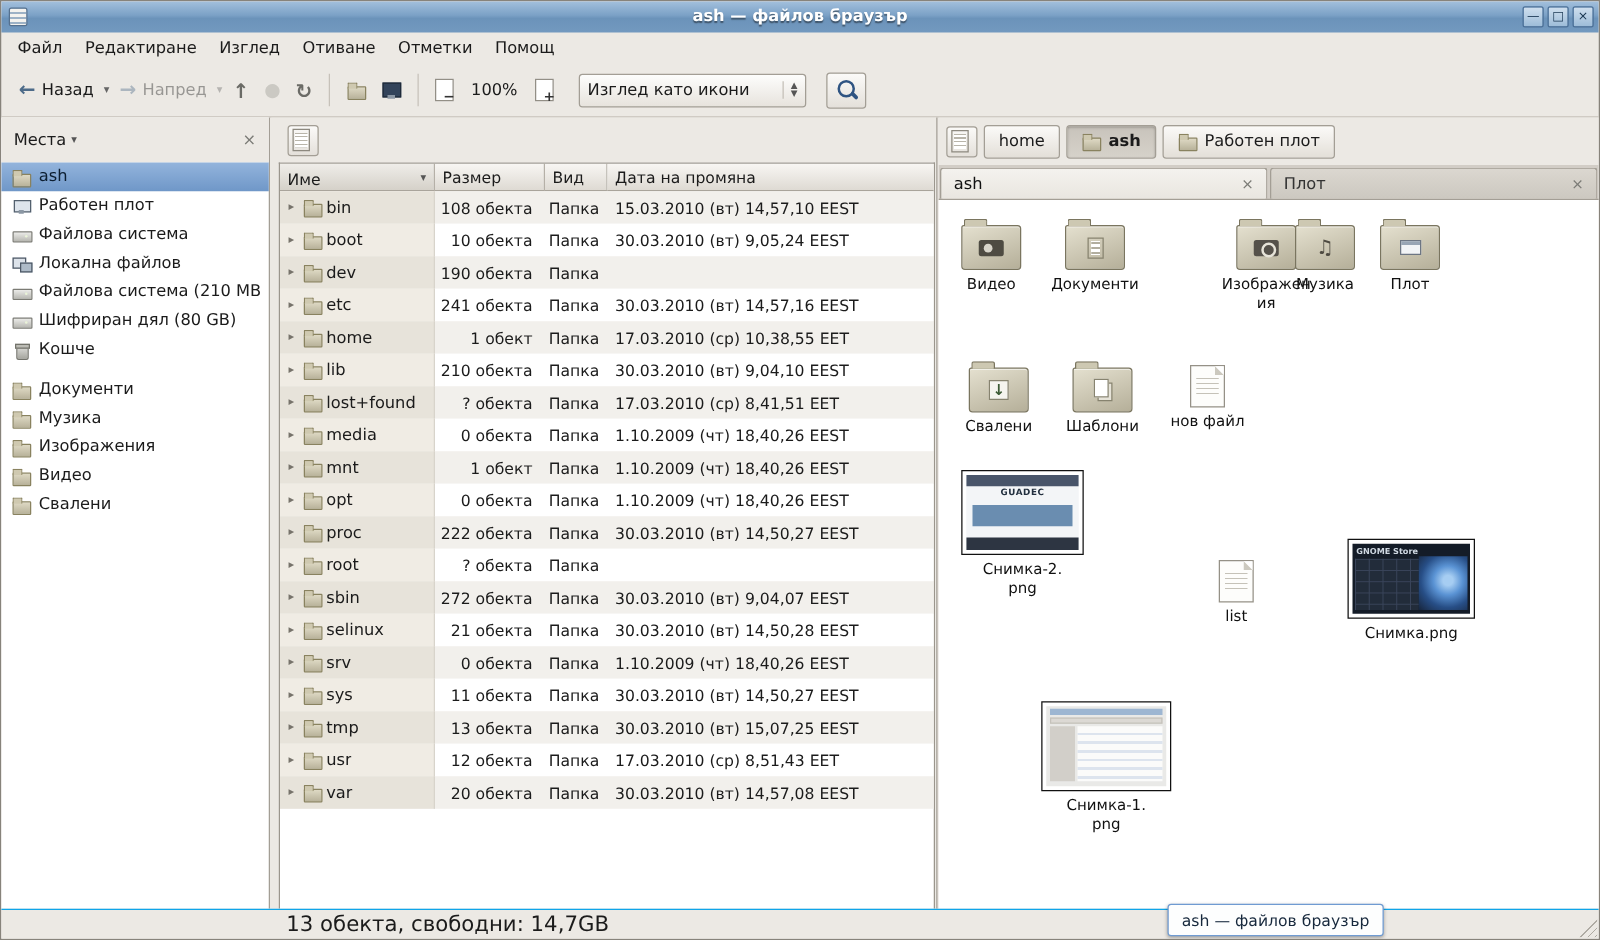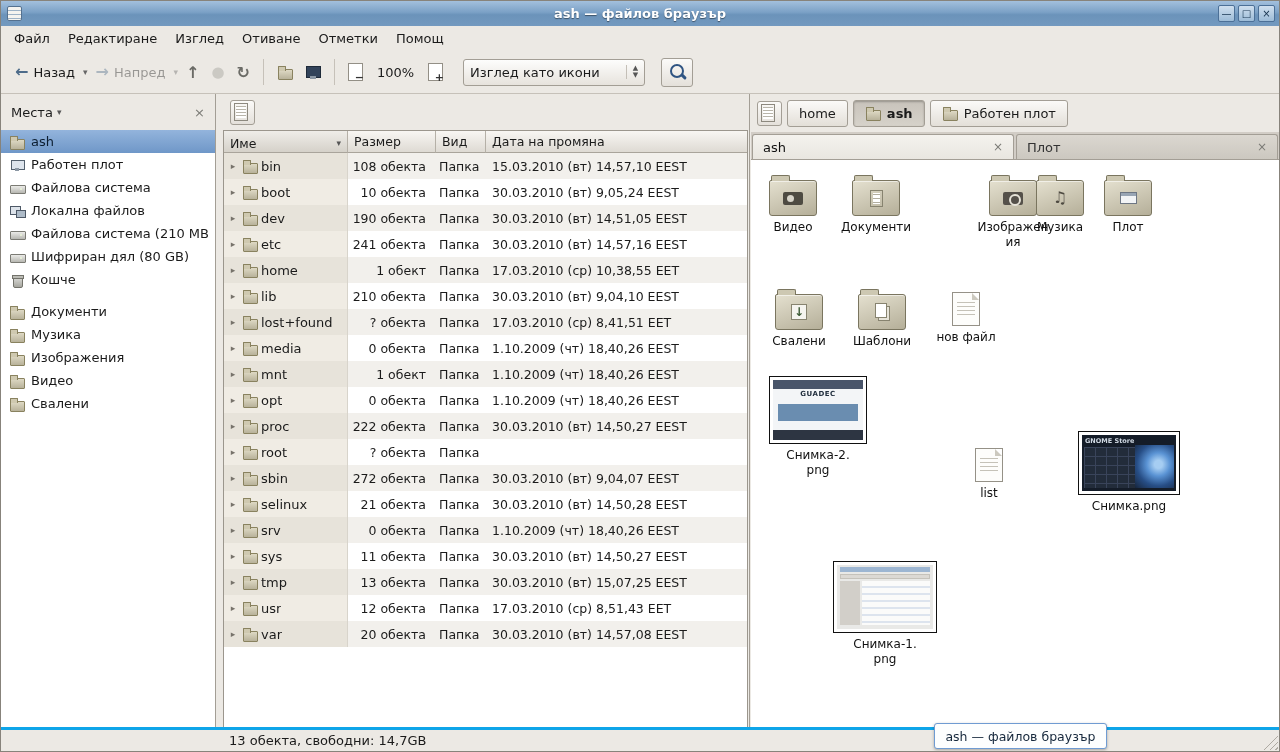--- a/index.html
+++ b/index.html
@@ -174,21 +174,21 @@
   .t-photo1 { width:104px; height:72px; }
   .in1 { background:#e9e9e7; }
   .in1 .w-title { position:absolute; top:2px; left:3px; right:3px; height:5px; background:#9db6d2; }
   .in1 .w-tool { position:absolute; top:9px; left:3px; right:3px; height:5px; background:#dcd9d4; border:1px solid #c5c2bb; }
   .in1 .w-side { position:absolute; left:3px; top:16px; width:20px; bottom:4px; background:#d2cfc9; }
   .in1 .w-main { position:absolute; left:25px; right:3px; top:16px; bottom:4px; background:#fbfbfa;
     background-image:repeating-linear-gradient(to bottom, transparent 0 5px, #dde4ee 5px 7px); }
 
   
   .statusbar { position:absolute; left:0; right:0; bottom:0; height:24px; background:#ece9e4;
-    border-top:3px solid #0ea5e9; display:flex; align-items:center; padding-left:228px; font-size:13px; }
+    border-top:1px solid #0ea5e9; display:flex; align-items:center; padding-left:228px; font-size:17px; }
   .grip { position:absolute; right:1px; bottom:1px; width:15px; height:15px;
     background:repeating-linear-gradient(135deg, transparent 0 3px, #aeaaa2 3px 4px); clip-path:polygon(100% 0, 100% 100%, 0 100%); }
   .tooltip { position:absolute; left:933px; top:722px; width:173px; height:26px; background:#fdfefe;
     border:1px solid #6f9bd2; border-radius:3px; display:flex; align-items:center; justify-content:center;
     font-size:12.5px; color:#16283c; box-shadow:0 1px 3px rgba(0,0,0,.3); z-index:10; }
 </style>
 </head>
 <body>
 
 <div class="window">
@@ -377,21 +377,20 @@
           </div>
 
           <div class="trow">
             <div class="c-name">
               <span class="exp">▸</span>
               <span class="sicon i-folder"></span>
               <span class="fname">dev</span>
             </div>
             <div class="c-size">190 обекта</div>
             <div class="c-kind">Папка</div>
-            <div class="c-date">30.03.2010 (вт) 14,51,05 EEST</div>
           </div>
 
           <div class="trow">
             <div class="c-name">
               <span class="exp">▸</span>
               <span class="sicon i-folder"></span>
               <span class="fname">etc</span>
             </div>
             <div class="c-size">241 обекта</div>
             <div class="c-kind">Папка</div>

